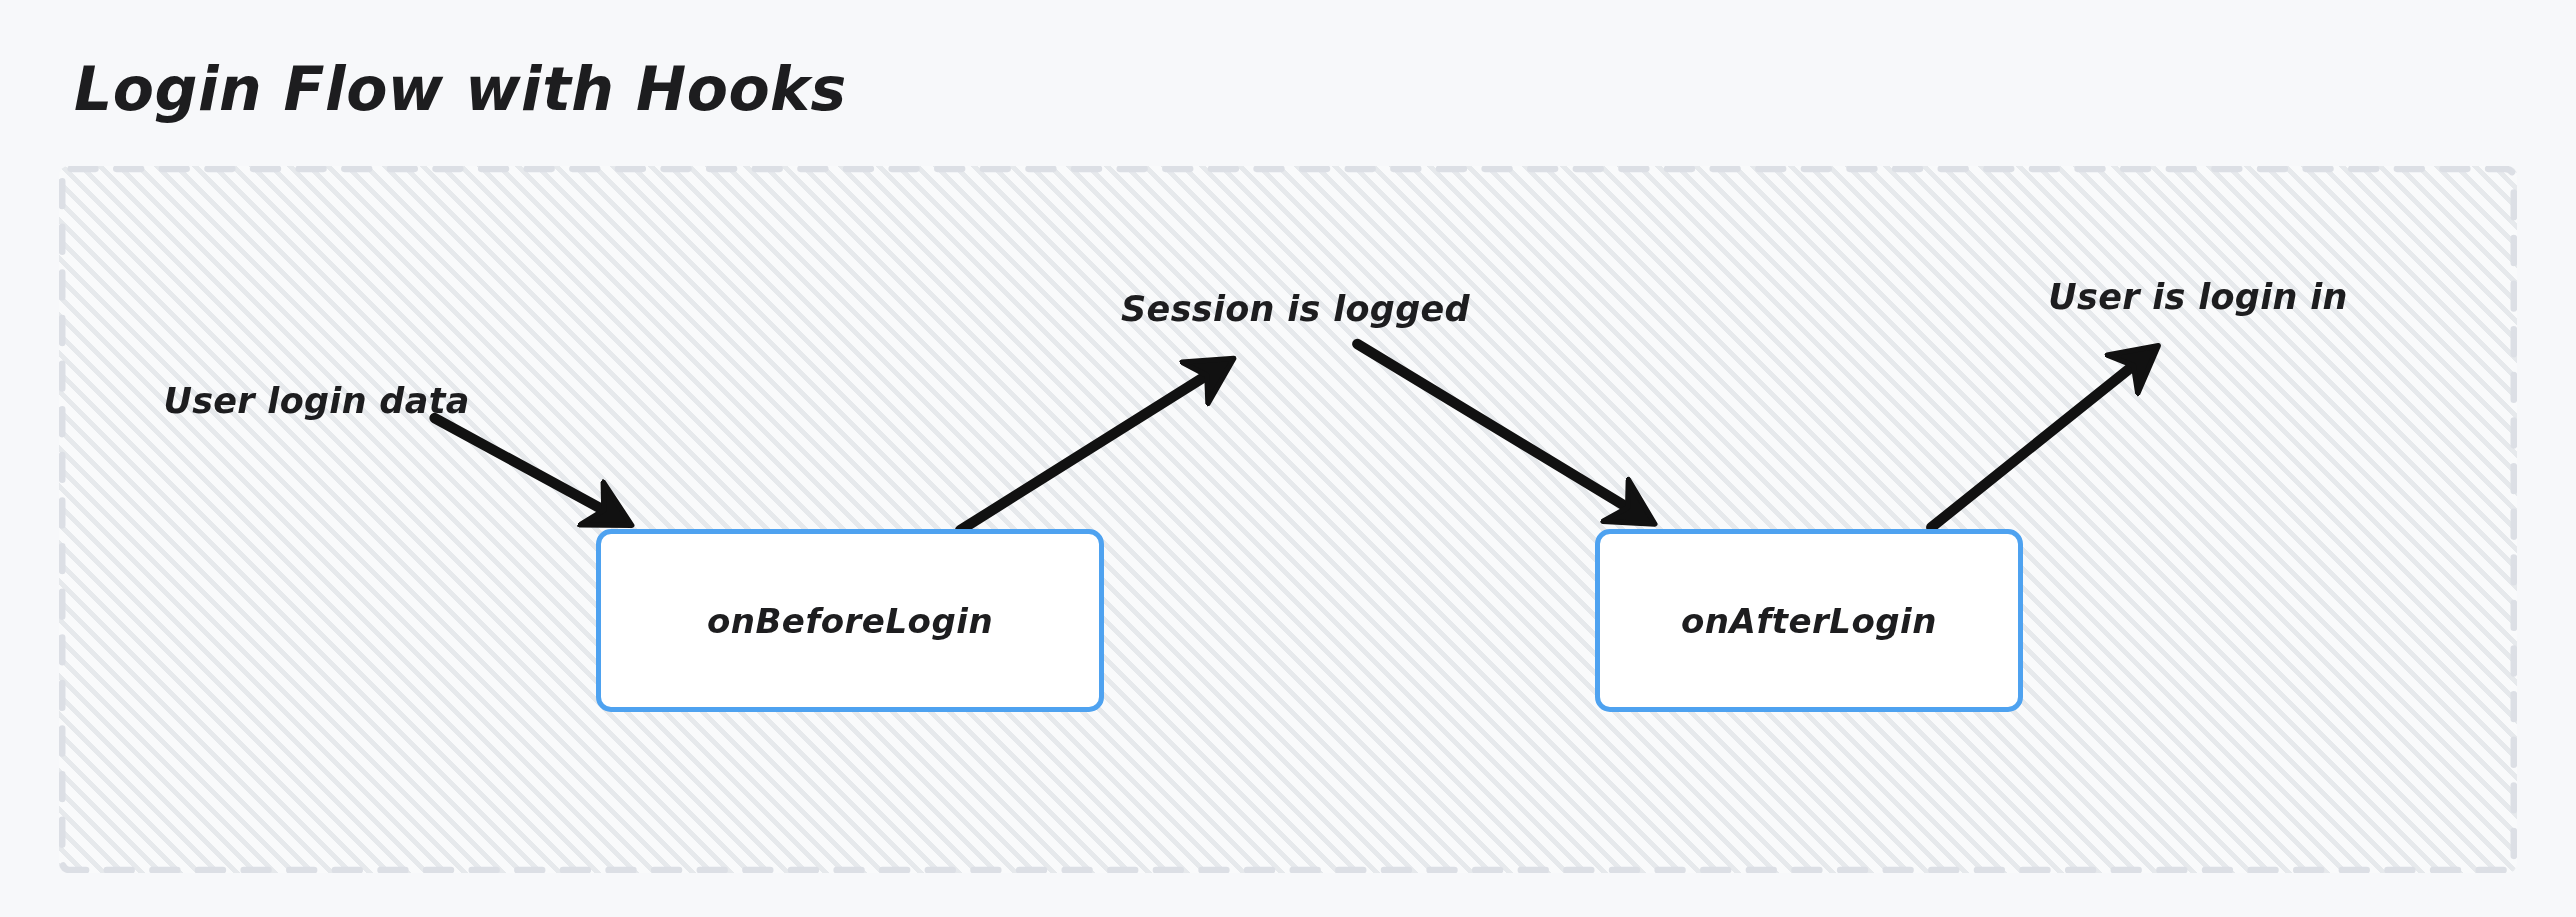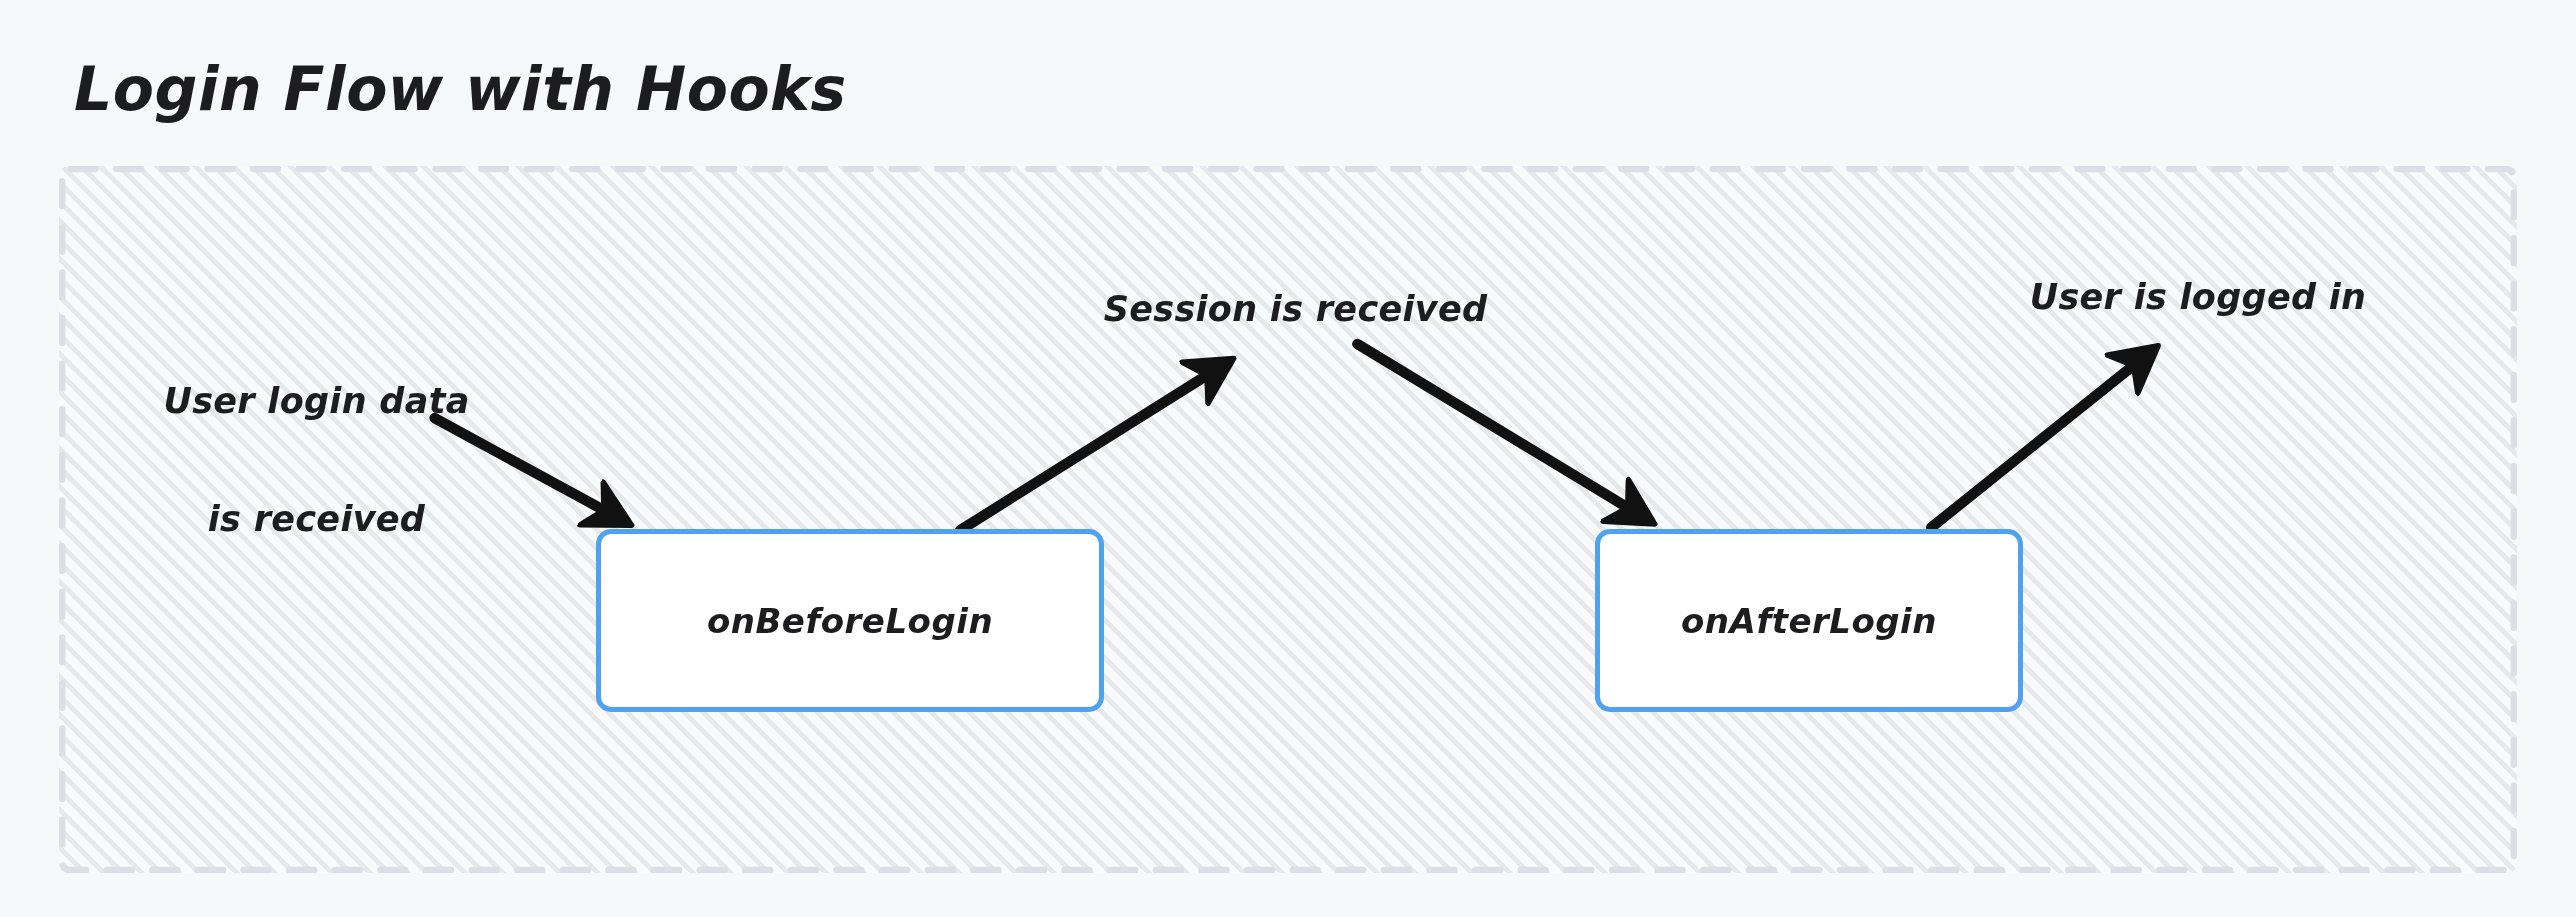--- a/index.html
+++ b/index.html
@@ -160,26 +160,25 @@
 
     <line x1="1010" y1="558" x2="1284" y2="386" stroke="#111111" stroke-width="11" stroke-linecap="round" marker-end="url(#arrowhead)"></line>
 
     <line x1="1428" y1="362" x2="1727" y2="543" stroke="#111111" stroke-width="11" stroke-linecap="round" marker-end="url(#arrowhead)"></line>
 
     <line x1="2032" y1="555" x2="2258" y2="374" stroke="#111111" stroke-width="11" stroke-linecap="round" marker-end="url(#arrowhead)"></line>
   </svg>
 
   <div id="label-user-login-data" class="edge-label">
     <div>User login data</div>
-    <div>is received</div>
   </div>
 
-  <div id="label-session-created" class="edge-label">Session is received</div>
+  <div id="label-session-created" class="edge-label">Session is logged</div>
 
-  <div id="label-user-logged-in" class="edge-label">User is logged in</div>
+  <div id="label-user-logged-in" class="edge-label">User is login in</div>
 
   <div id="node-on-before-login" class="hook-node">
     <span class="hook-node-label">onBeforeLogin</span>
   </div>
 
   <div id="node-on-after-login" class="hook-node">
     <span class="hook-node-label">onAfterLogin</span>
   </div>
 
 </div>

